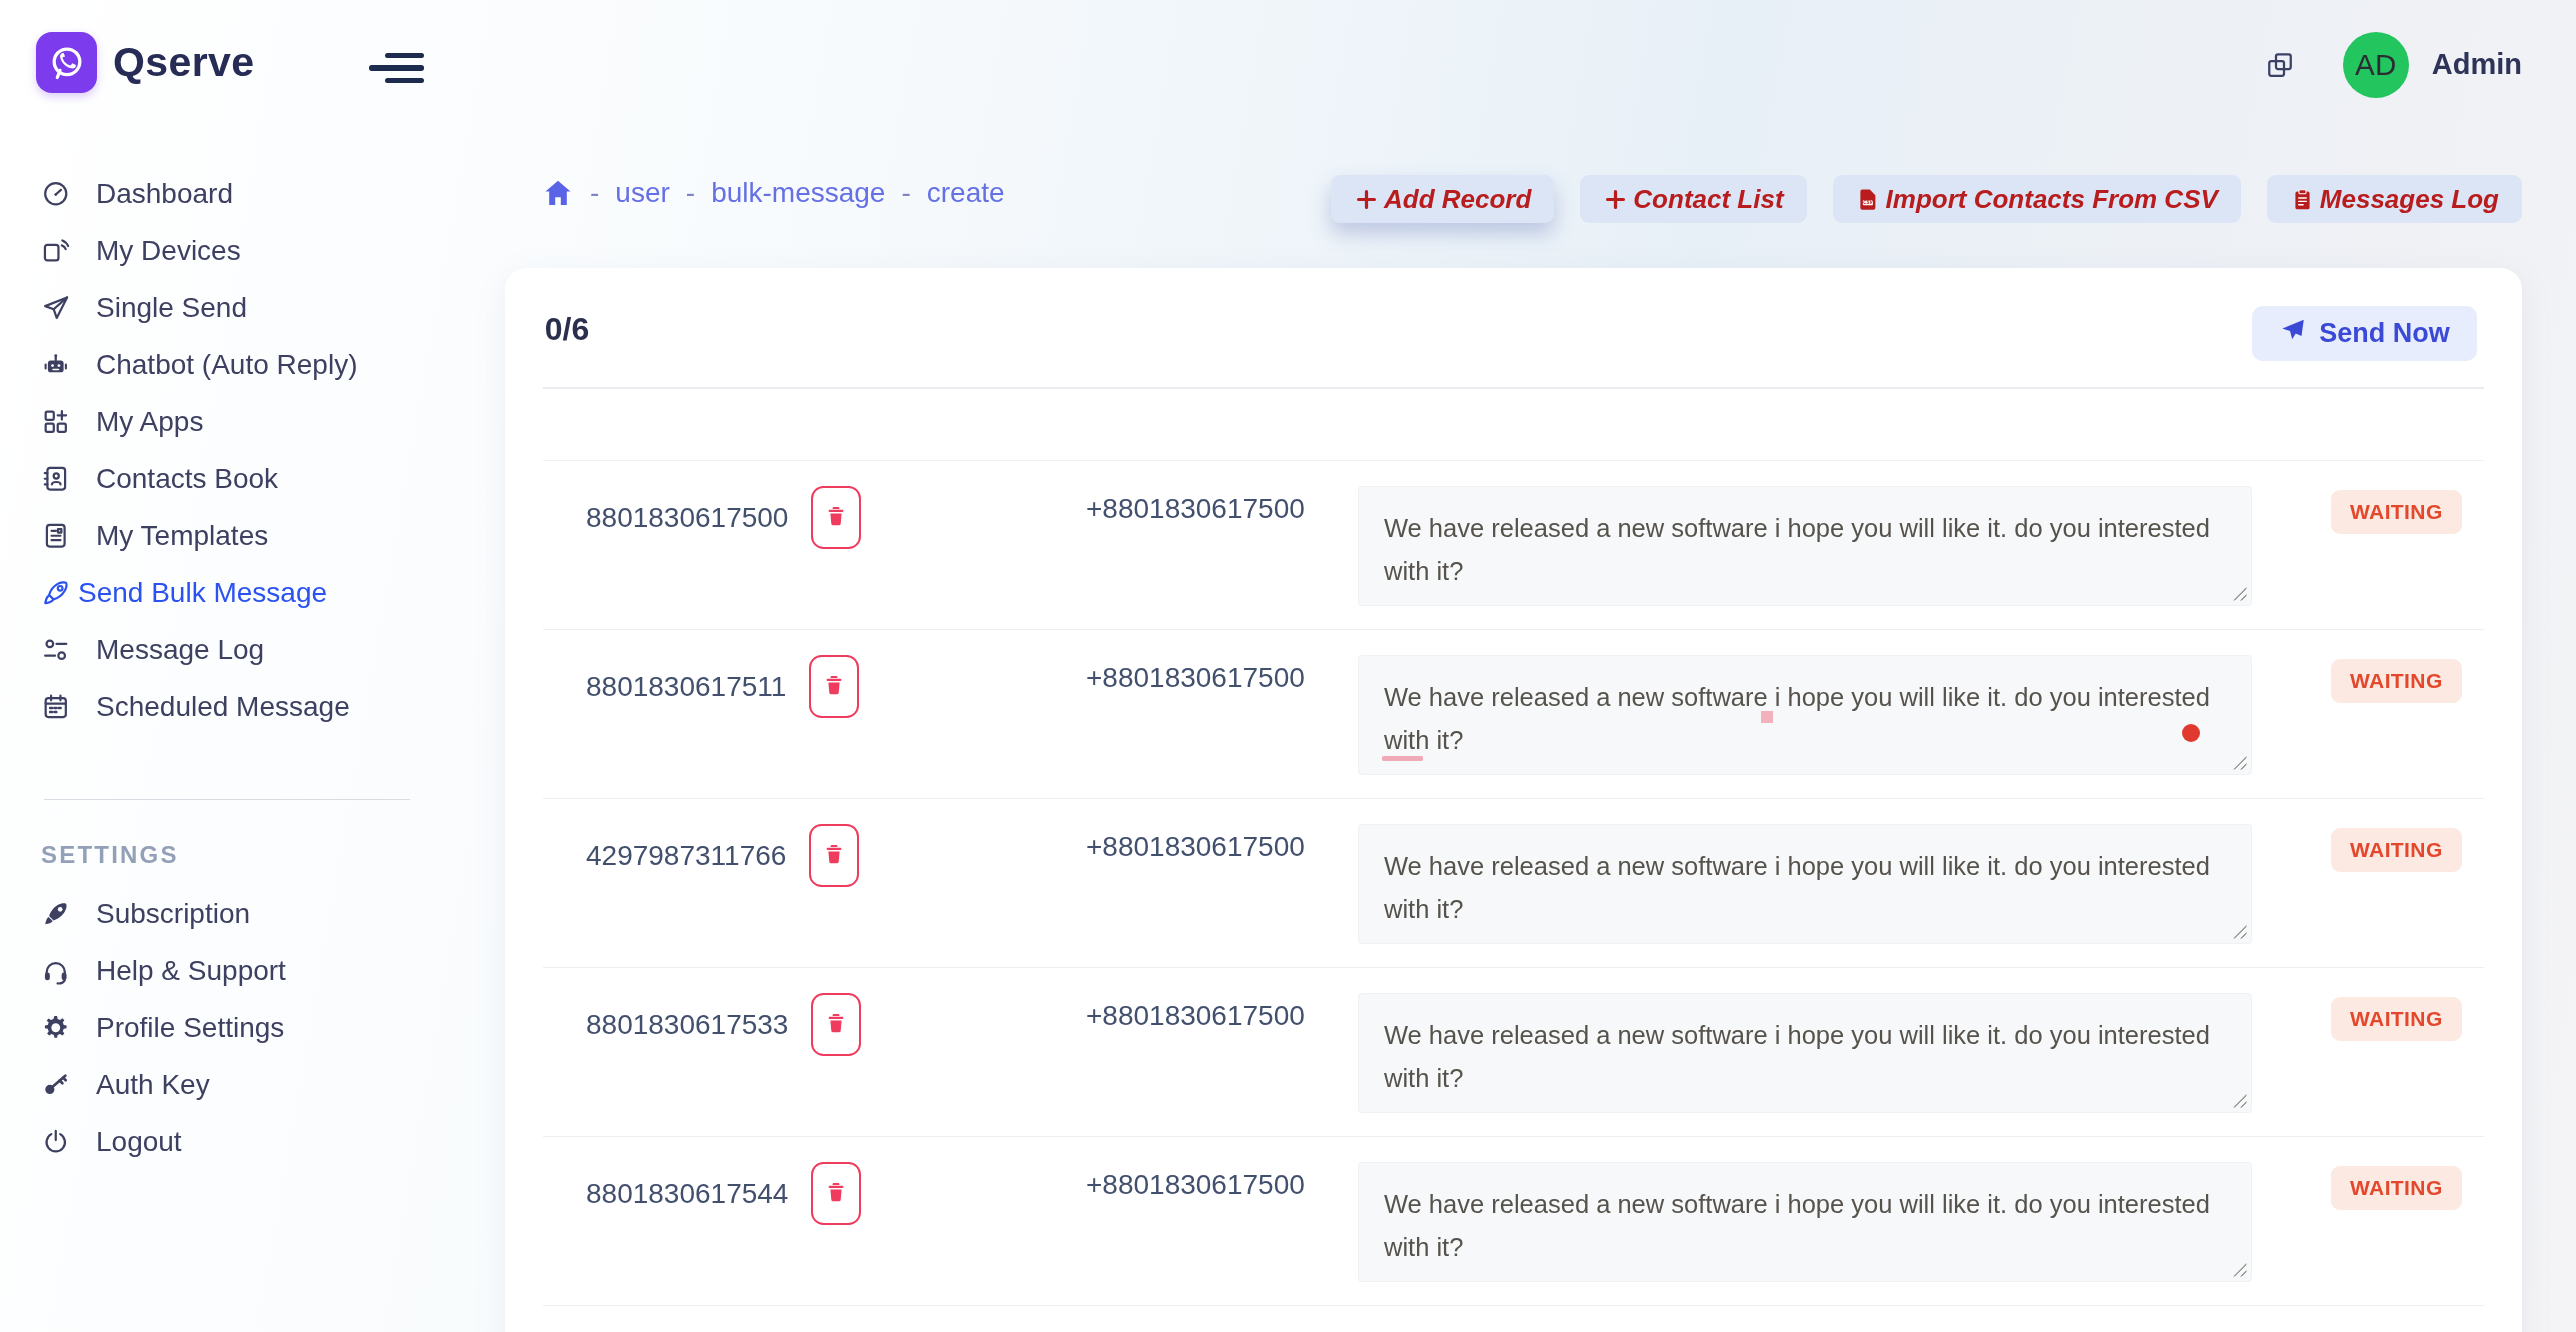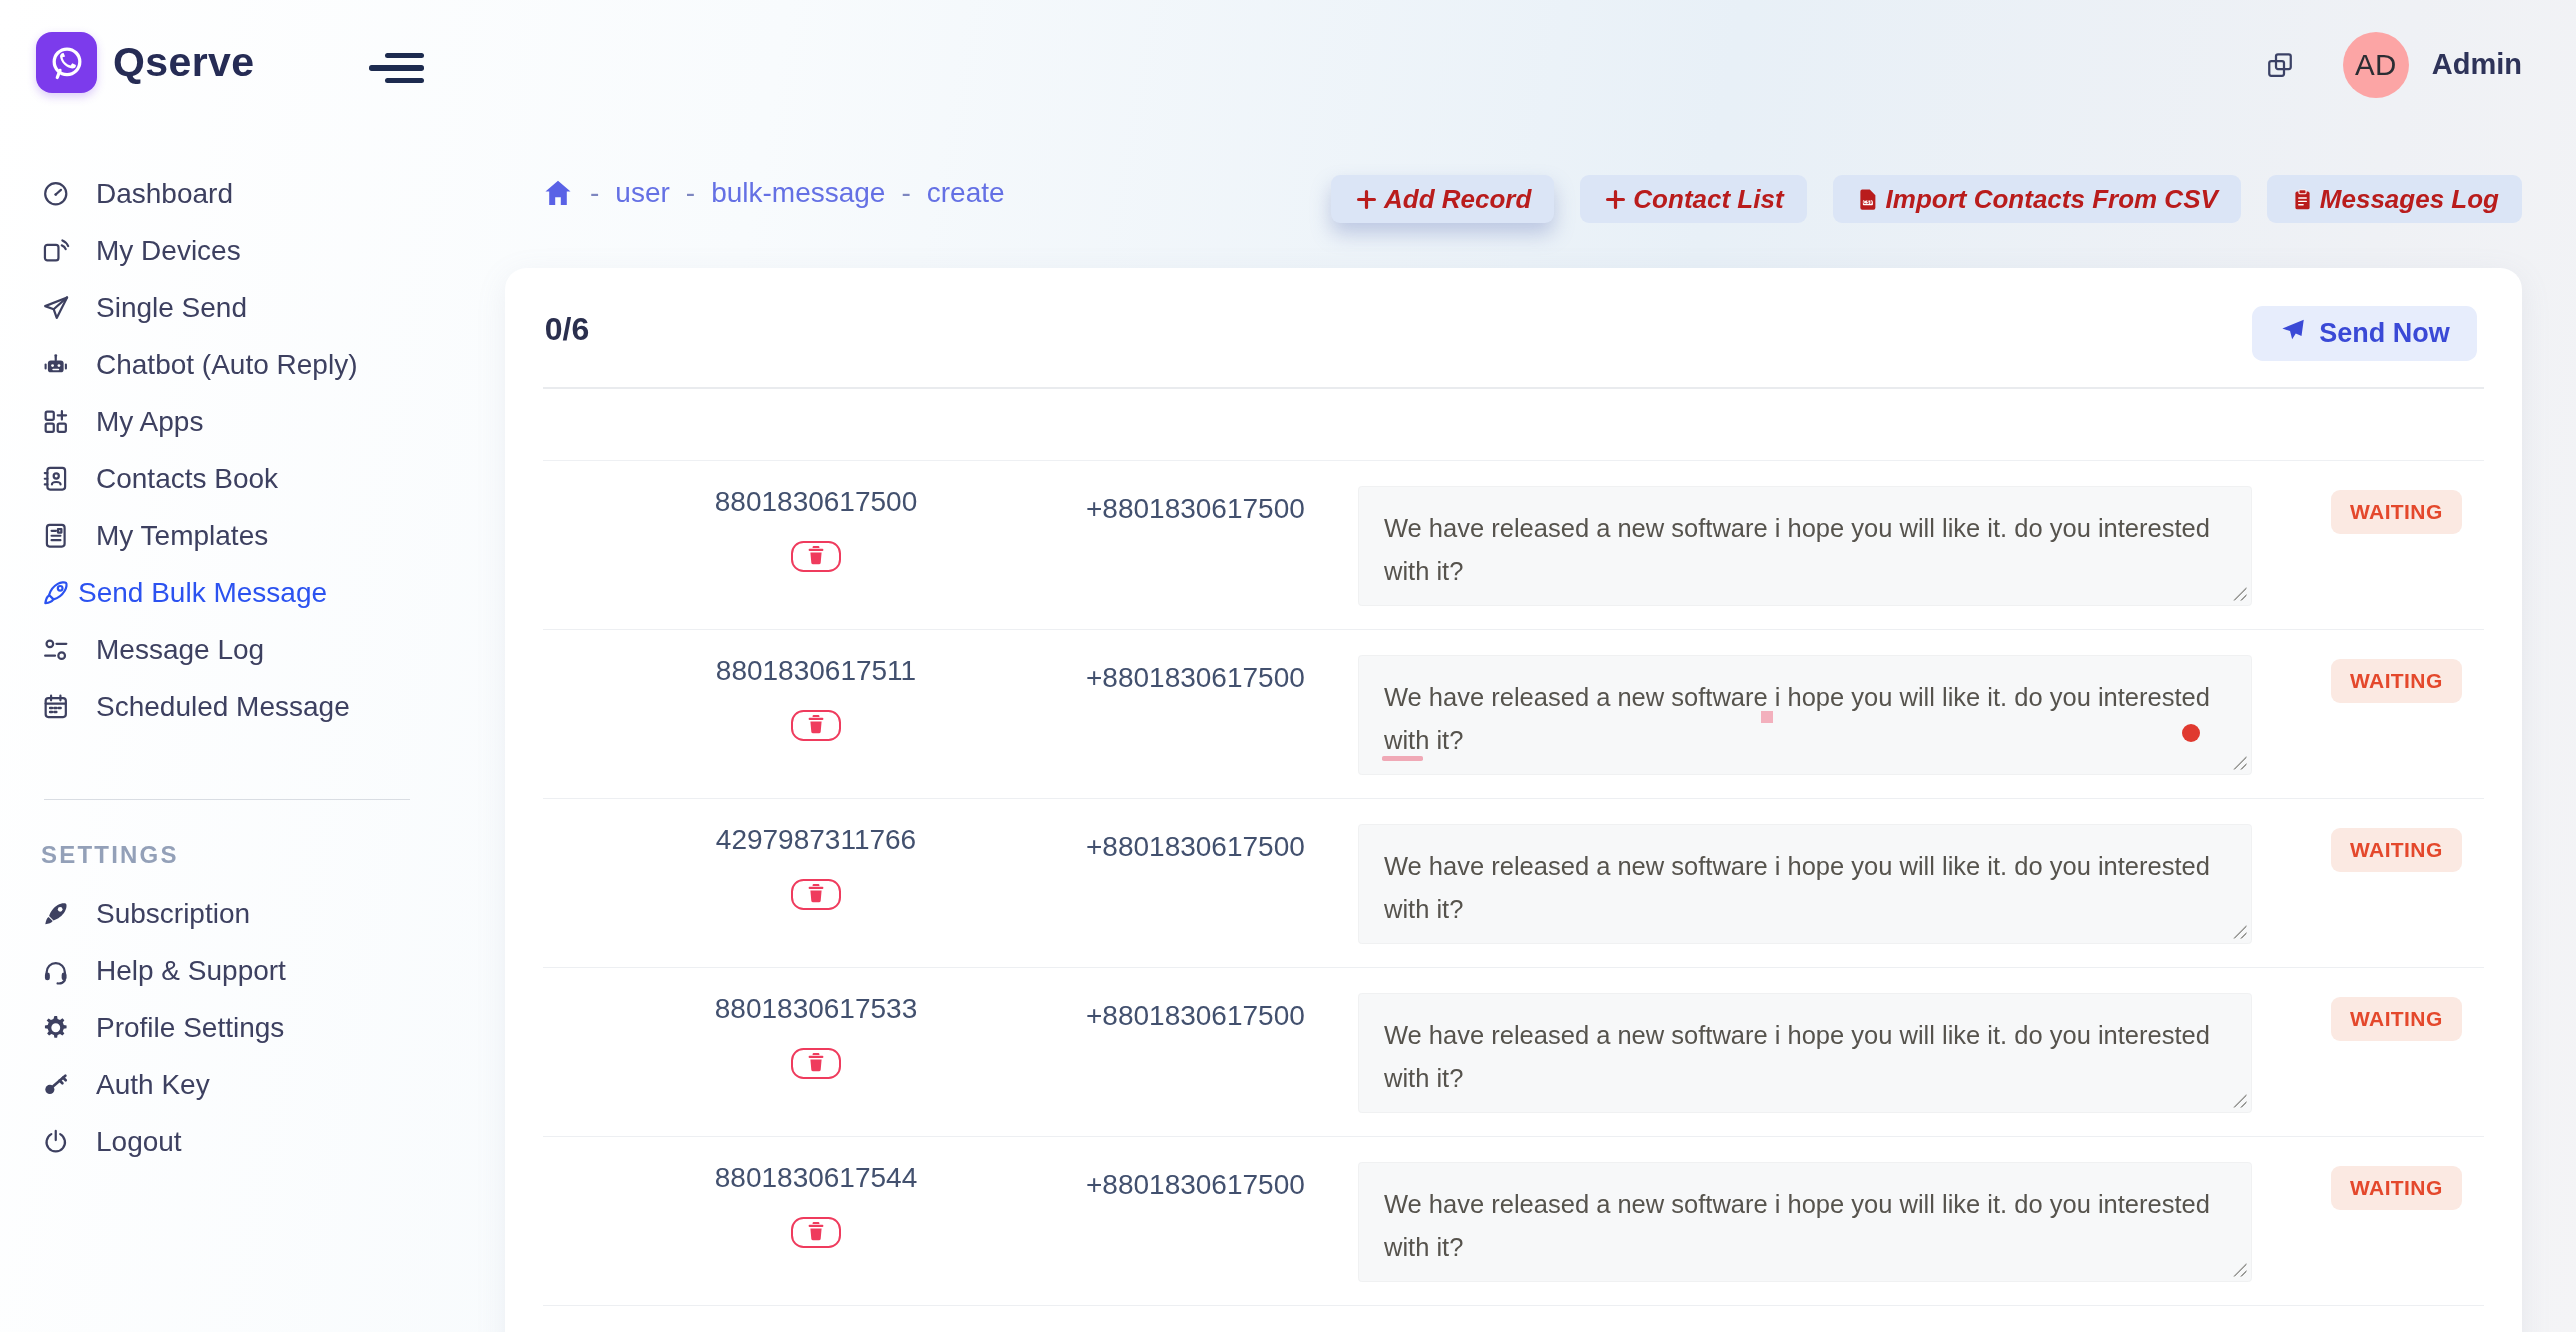--- a/index.html
+++ b/index.html
@@ -18,21 +18,21 @@
   .brand-name { font-size:41px; font-weight:800; letter-spacing:0.4px; color:#262c55; }
 
   .hamburger { position:absolute; left:369px; top:50px; width:55px; height:36px; display:flex; flex-direction:column; justify-content:center; gap:7.2px; cursor:pointer; }
   .hamburger i { display:block; height:5.4px; border-radius:2.7px; background:#1d2b4f; }
   .hamburger i.short { width:39px; align-self:flex-end; }
   .hamburger i.long  { width:55px; }
 
   .userbox { position:absolute; right:54px; top:25px; height:79px; display:flex; align-items:center; gap:23px; }
   .copy-ic { width:30px; height:30px; color:#3b4166; margin-right:25px; cursor:pointer; }
   .copy-ic svg { width:30px; height:30px; }
-  .avatar { width:66px; height:66px; border-radius:50%; background:#fca5a5; display:flex; align-items:center; justify-content:center; font-size:29.5px; color:#2b2d33; letter-spacing:0.4px; }
+  .avatar { width:66px; height:66px; border-radius:50%; background:#22c55e; display:flex; align-items:center; justify-content:center; font-size:29.5px; color:#2b2d33; letter-spacing:0.4px; }
   .user-name { font-size:29px; font-weight:700; color:#2e3359; }
 
   
   .sidebar { position:absolute; left:0; top:165px; width:452px; }
   .side-list { list-style:none; }
   .side-item { height:57px; display:flex; align-items:center; padding-left:41px; gap:25px; font-size:28px; font-weight:500; color:#3d4060; cursor:pointer; }
   .side-item .ic { width:30px; height:30px; flex:0 0 30px; display:flex; align-items:center; justify-content:center; }
   .side-item .ic svg { width:29.5px; height:29.5px; }
   .side-item.active { color:#2b52f0;gap:7px; }
   .side-sep { border-top:1.8px solid #d9dde3; margin:64px 41px 0 44px; width:366px; }
@@ -61,21 +61,21 @@
   .send-btn { position:absolute; right:7.2px; top:38px; height:55px; display:flex; align-items:center; gap:13.4px; padding:0 27px;
               border:none; border-radius:10.7px; background:#e7edfc; color:#3a49d6; font-family:inherit; font-size:27px; font-weight:600; cursor:pointer; }
   .send-btn .ic svg { width:27px; height:27px; }
 
   
   .thead, .row { display:grid; grid-template-columns:460px 312px 973px 1fr; padding-left:43px; }
   .thead { height:72px; align-items:center; border-bottom:1.8px solid #eef0f3; }
   .th { font-size:21.5px; font-weight:600; letter-spacing:1.3px; color:#5c6b85; }
   .row { height:169px; border-bottom:1.8px solid #edeff2; }
   .cell { min-width:0; }
-  .c-receiver { display:flex; align-items:center; gap:23px; padding-top:25px; height:88px;flex-direction:column; }
+  .c-receiver { display:flex; align-items:center; gap:23px; padding-top:25px; height:88px; }
   .num { font-size:28px; font-weight:500; color:#42506e; white-space:nowrap; }
   .del { width:50px; height:63px; border:2.2px solid #ef3b5d; border-radius:12.5px; background:transparent; color:#ef3b5d;
          display:flex; align-items:center; justify-content:center; cursor:pointer; }
   .del svg { width:24px; height:24px; }
   .c-device { padding-top:32px;margin-left:40px; }
   .c-message { padding-top:25px; }
   .msgbox { position:relative; width:894px; height:120px; background:#f7f8f9; border:0.9px solid #f0f1f2; border-radius:3.6px;
             padding:19.7px 25px; font-size:25.5px; line-height:43px; color:#56534d; overflow:hidden; cursor:text; }
   .grip { position:absolute; right:4.5px; bottom:4.5px; width:13.4px; height:13.4px;
           background:repeating-linear-gradient(135deg, transparent 0 3.6px, #9a9a97 3.6px 5.4px);

